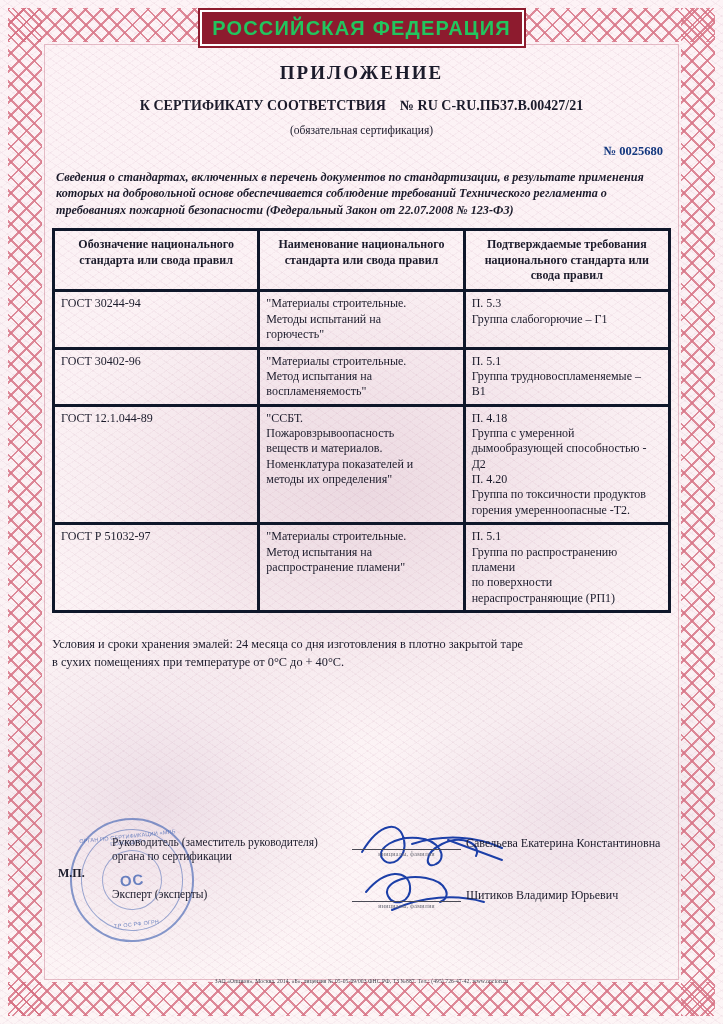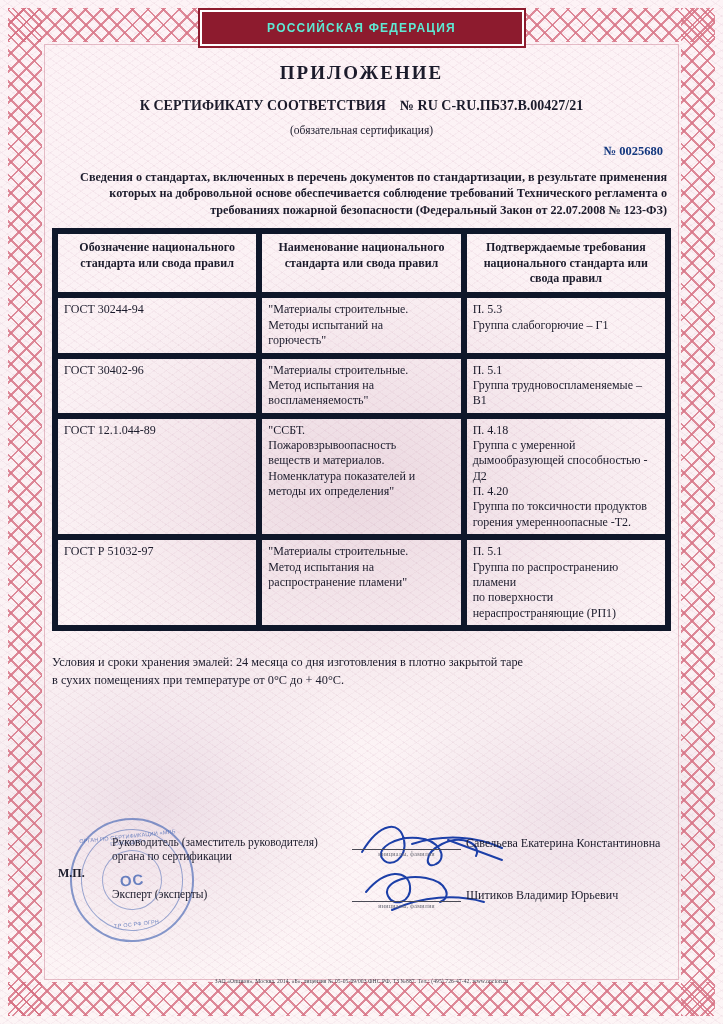--- a/index.html
+++ b/index.html
@@ -84,23 +84,23 @@
     background: #8d1b2e;
     border: 2px solid #fff;
     box-shadow: 0 0 0 2px #8d1b2e;
     display: flex;
     align-items: center;
     justify-content: center;
   }
   .rf-plate span {
     font-family: "Liberation Sans", sans-serif;
     font-weight: bold;
-    font-size: 12px;
+    font-size: 20px;
     letter-spacing: 1.2px;
-    color: #5eead4;
+    color: #22c55e;
   }
 
   
   .content {
     position: absolute;
     left: 52px;
     right: 52px;
     top: 56px;
   }
 
@@ -129,36 +129,37 @@
   .blank-no {
     text-align: right;
     font-size: 12.5px;
     font-weight: bold;
     color: #14387f;
     margin: 2px 8px 10px 0;
   }
   .blank-no .lbl { color: #14387f; }
 
   .lead {
-    text-align: right;
+    text-align: left;
     font-size: 12.2px;
     font-weight: bold;
     line-height: 1.35;
     margin: 0 4px 10px 4px;
+    font-style: italic;
   }
 
   
   table.std {
     width: 100%;
     border-collapse: collapse;
     table-layout: fixed;
     font-size: 12px;
   }
   table.std th, table.std td {
-    border: 6px solid #0f172a;
+    border: 3px solid #0f172a;
     vertical-align: top;
     padding: 4px 6px;
     line-height: 1.28;
   }
   table.std th {
     text-align: center;
     font-weight: bold;
     font-size: 12px;
     padding: 6px 6px;
   }

